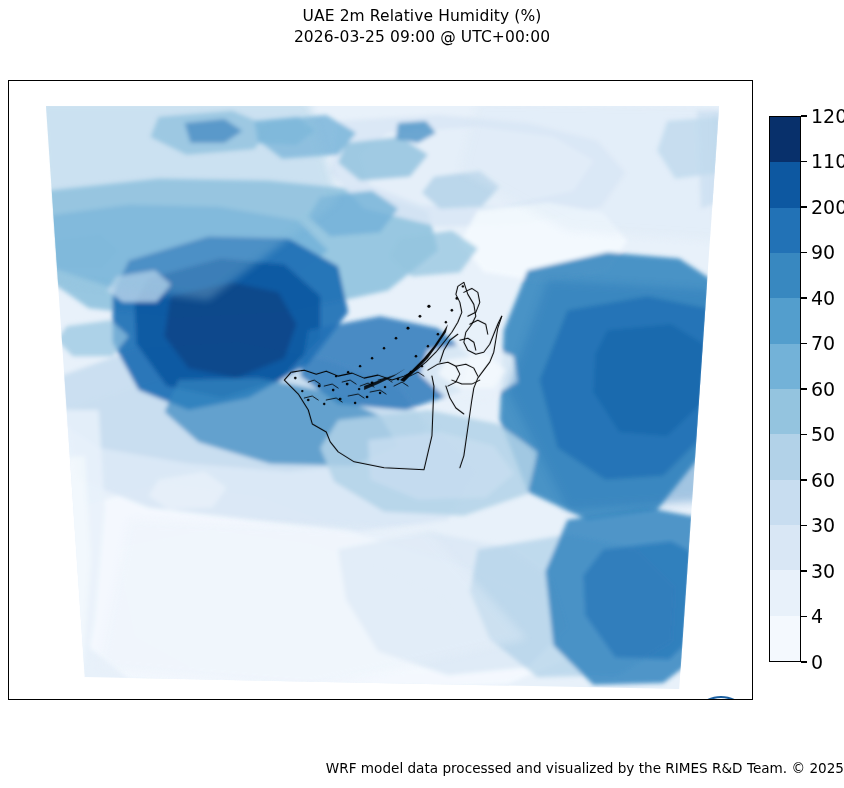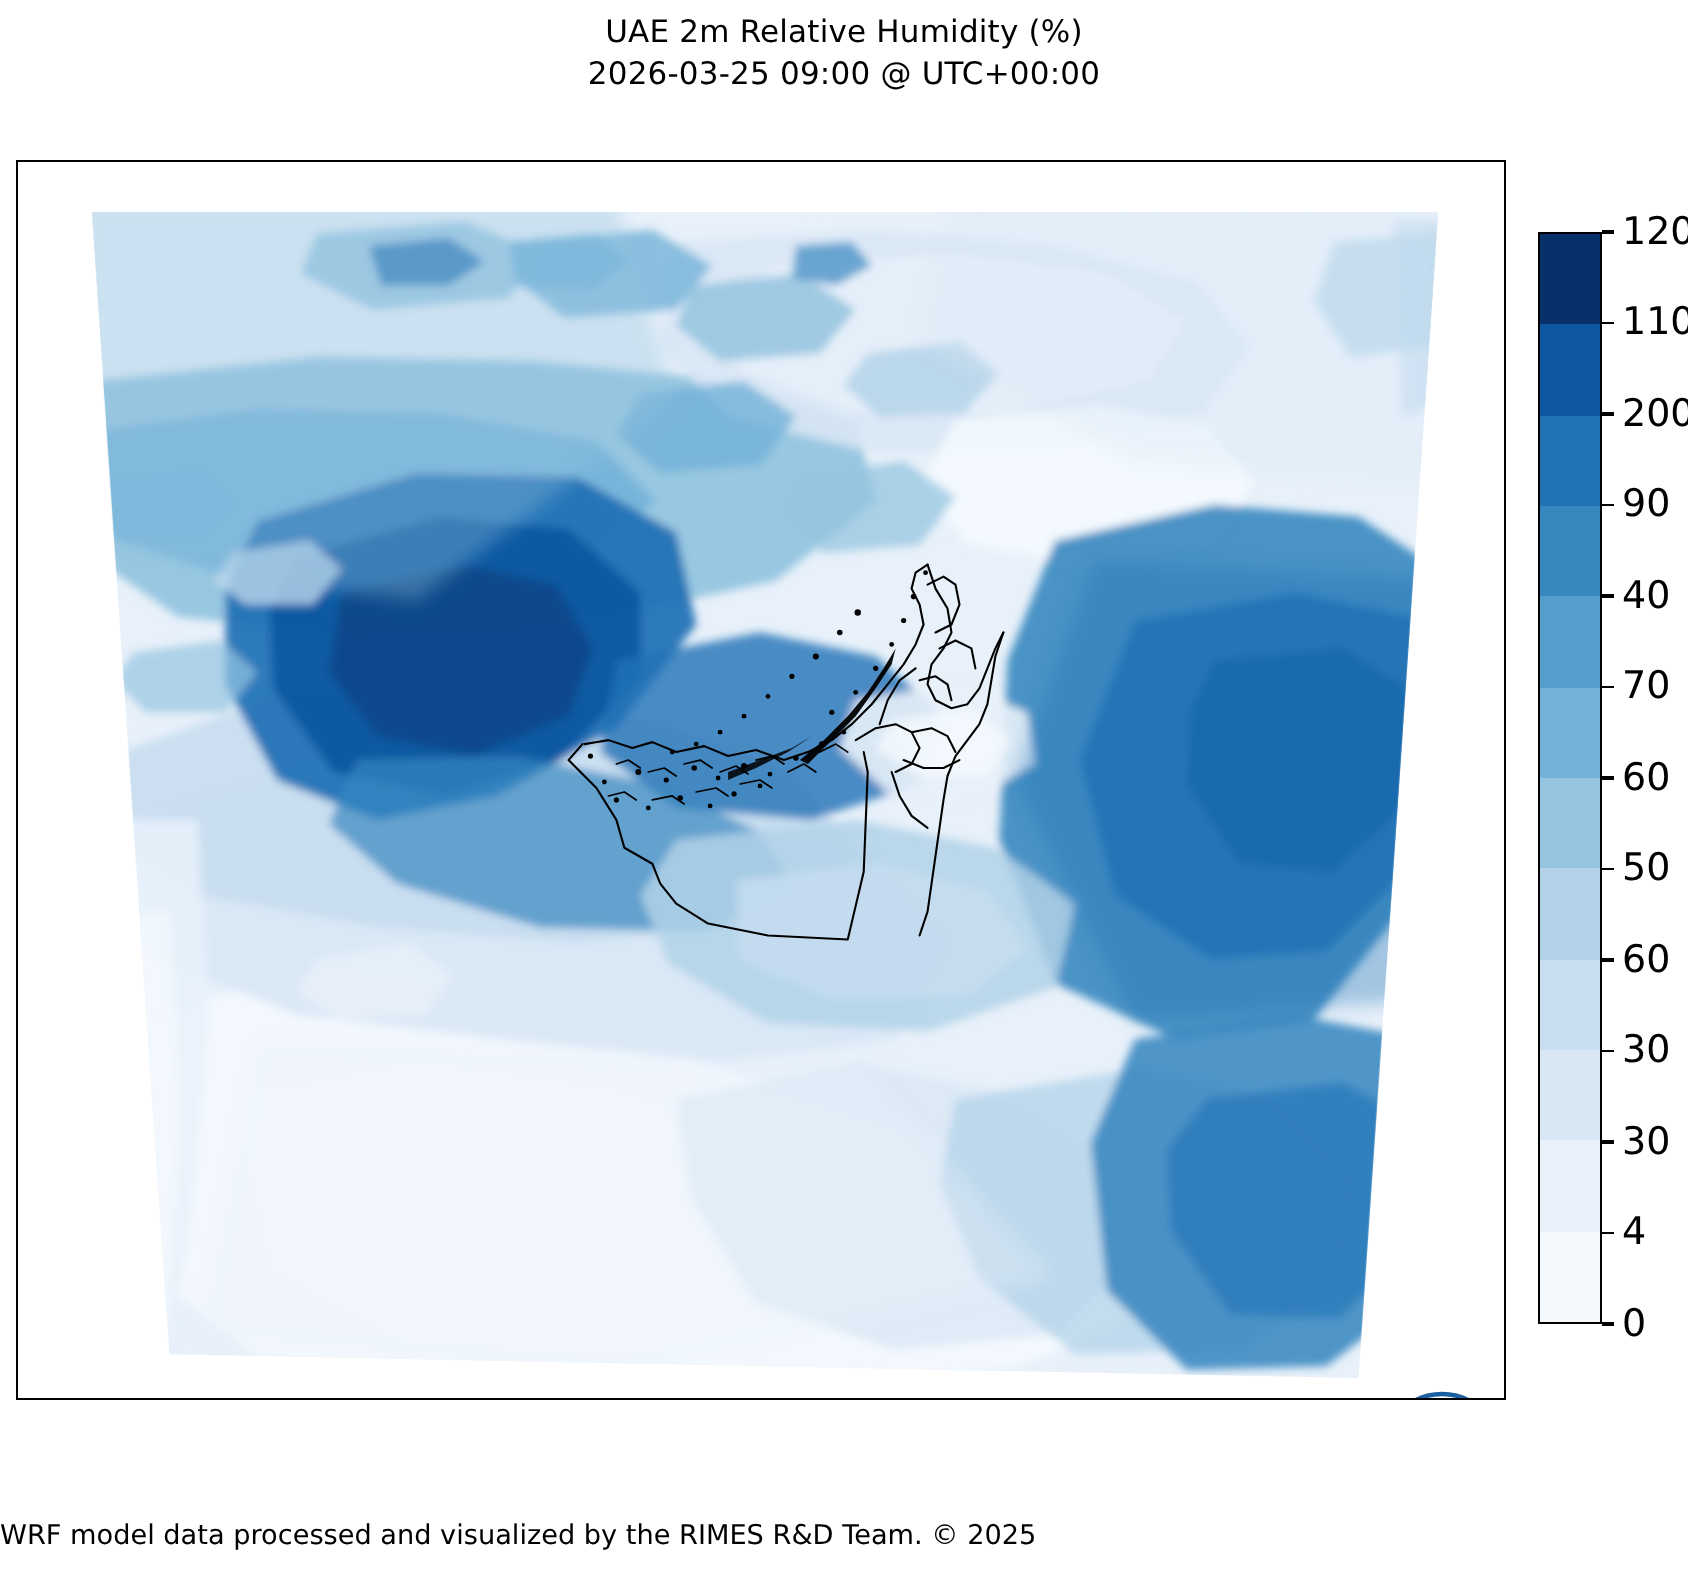--- a/index.html
+++ b/index.html
@@ -50,21 +50,21 @@
   }
   .cbar-tick .tk{display:block;width:6px;height:1.1px;background:#000;}
   .cbar-tick .lb{
     font-size:19px;margin-left:4px;line-height:1;
     transform:translateY(0px);white-space:nowrap;
   }
 
   
   .footer{
     position:absolute;left:0;top:760px;width:844px;
-    text-align:left;font-size:13.6px;white-space:pre;
+    text-align:right;font-size:13.6px;white-space:pre;
   }
 
   
   .logo{position:absolute;left:681px;top:609px;width:62px;height:86px;}
   .logo svg{display:block;width:62px;height:86px;}
 </style>
 </head>
 <body>
 
 <div id="root">

